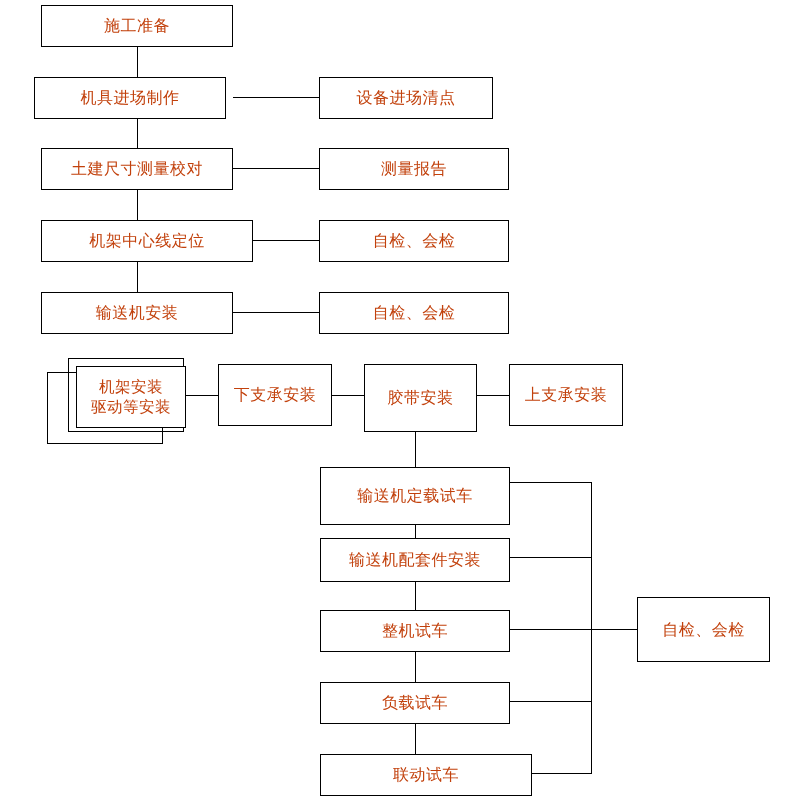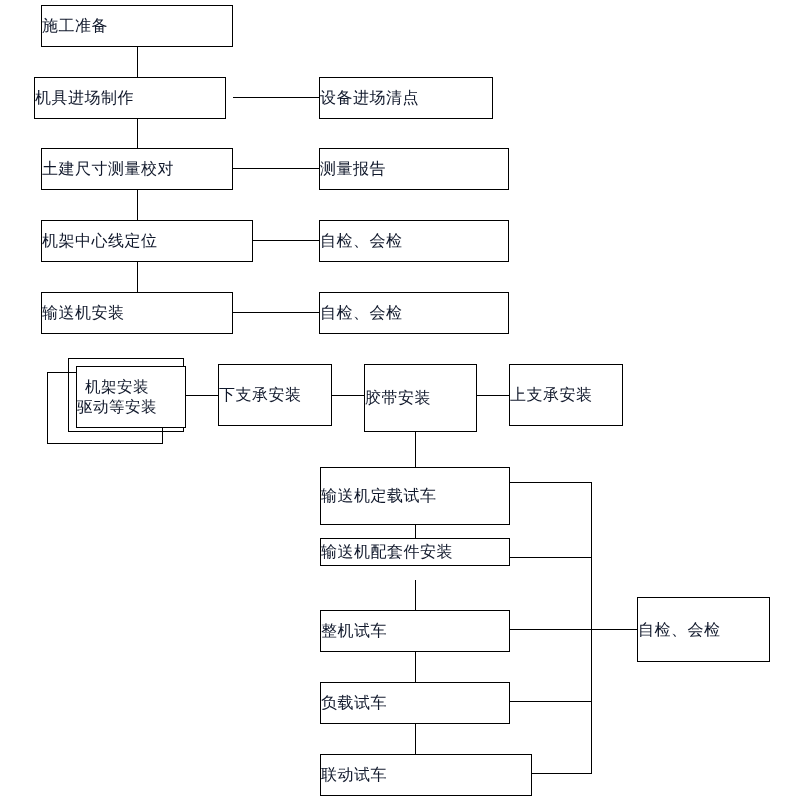--- a/index.html
+++ b/index.html
@@ -18,22 +18,23 @@
     background: #ffffff;
     overflow: hidden;
   }
   .node {
     position: absolute;
     box-sizing: border-box;
     border: 1.4px solid #000000;
     background: #ffffff;
     display: flex;
     align-items: center;
+    justify-content: center;
     text-align: center;
-    color: #0f172a;
+    color: #c2410c;
     font-size: 16px;
     line-height: 1.22;
     letter-spacing: 0.5px;
     white-space: pre-line;
     z-index: 5;
     font-family: Liberation Serif, serif;
   }
   .node.two-line {
     font-size: 15.5px;
     line-height: 1.30;
@@ -139,21 +140,21 @@
   </div>
 
   <div class="node" style="left:509px; top:364px; width:114px; height:62px;">
     <span>上支承安装</span>
   </div>
 
   <div class="node" style="left:320px; top:467px; width:190px; height:58px;">
     <span>输送机定载试车</span>
   </div>
 
-  <div class="node" style="left:320px; top:538px; width:190px; height:28px;">
+  <div class="node" style="left:320px; top:538px; width:190px; height:44px;">
     <span>输送机配套件安装</span>
   </div>
 
   <div class="node" style="left:320px; top:610px; width:190px; height:42px;">
     <span>整机试车</span>
   </div>
 
   <div class="node" style="left:320px; top:682px; width:190px; height:42px;">
     <span>负载试车</span>
   </div>

